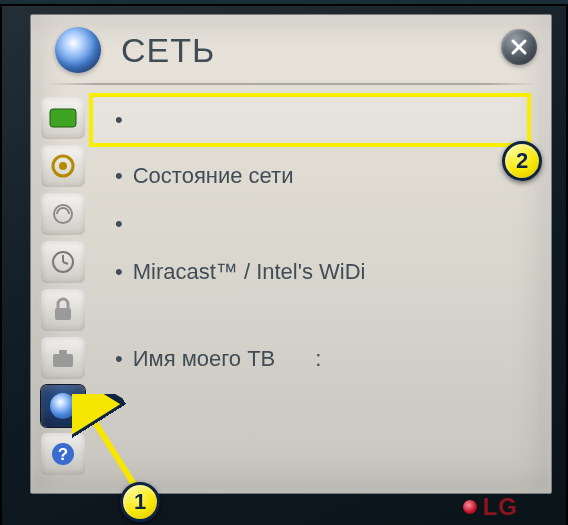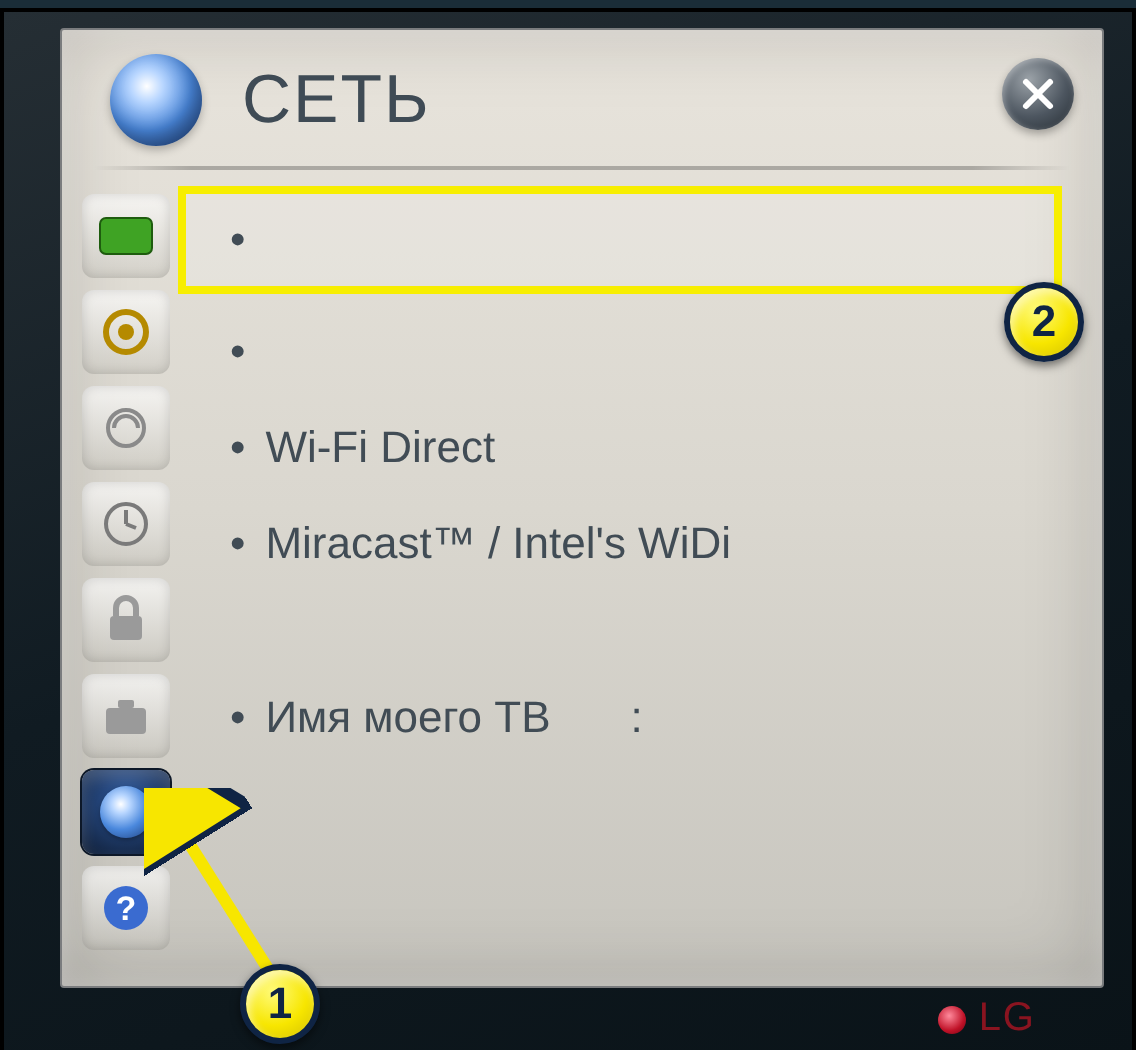--- a/index.html
+++ b/index.html
@@ -125,21 +125,21 @@
 
   .arrow {
     position: absolute;
     z-index: 29;
   }
 
   .brand {
     position: absolute;
     right: 48px; bottom: 6px;
     display:flex; align-items:center; gap:6px;
-    color:#8a1420; font-weight:normal; font-size:20px; letter-spacing:1px;justify-content:space-between;
+    color:#8a1420; font-weight:bold; font-size:24px; letter-spacing:1px;justify-content:space-between;
   }
   .brand-dot {
     width:14px;height:14px;border-radius:50%;
     background: radial-gradient(circle at 40% 35%,#ff8a9c 0%,#c01228 60%,#6b0010 100%);
   }
 </style>
 </head>
 <body>
 
 <div class="tv-frame">
@@ -209,25 +209,25 @@
     </div>
 
     <div class="menu">
 
       <div class="menu-item highlighted">
         <span class="bullet">•</span>
       </div>
 
       <div class="menu-item">
         <span class="bullet">•</span>
-      </div>
-
-      <div class="menu-item">
-        <span class="bullet">•</span>
-        <span>Wi-Fi Direct</span>
+        <span>Состояние сети</span>
+      </div>
+
+      <div class="menu-item">
+        <span class="bullet">•</span>
       </div>
 
       <div class="menu-item">
         <span class="bullet">•</span>
         <span>Miracast™ / Intel's WiDi</span>
       </div>
 
       <div class="menu-item">
         <div class="tv-name-row">
           <span class="bullet">•</span>

